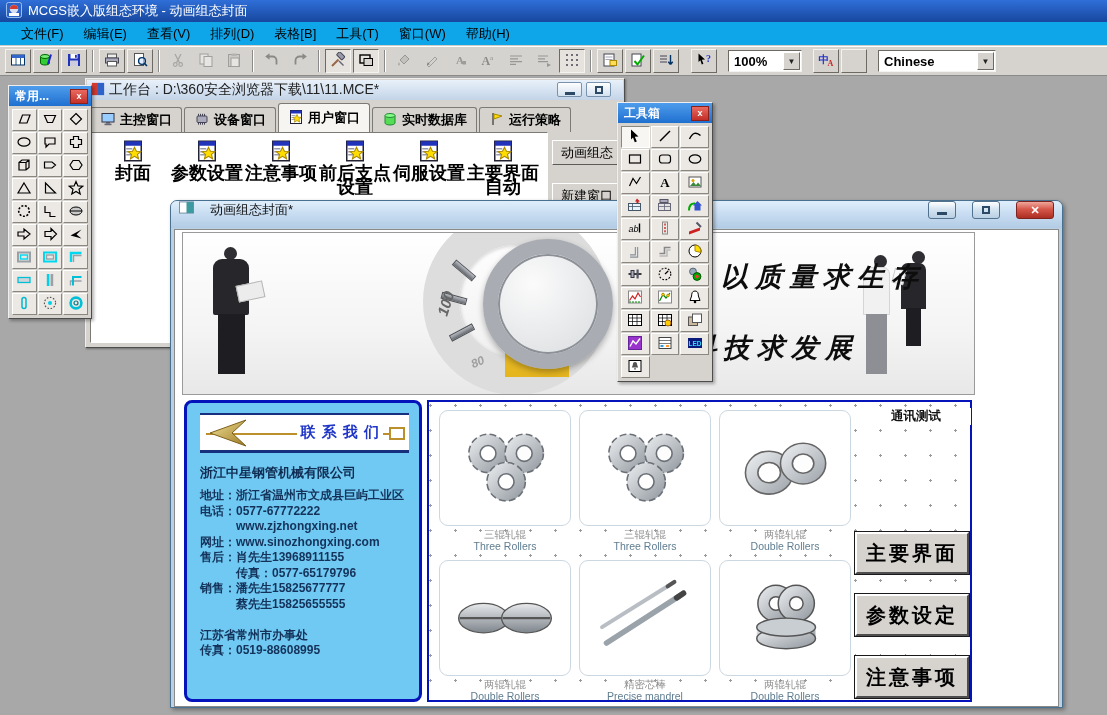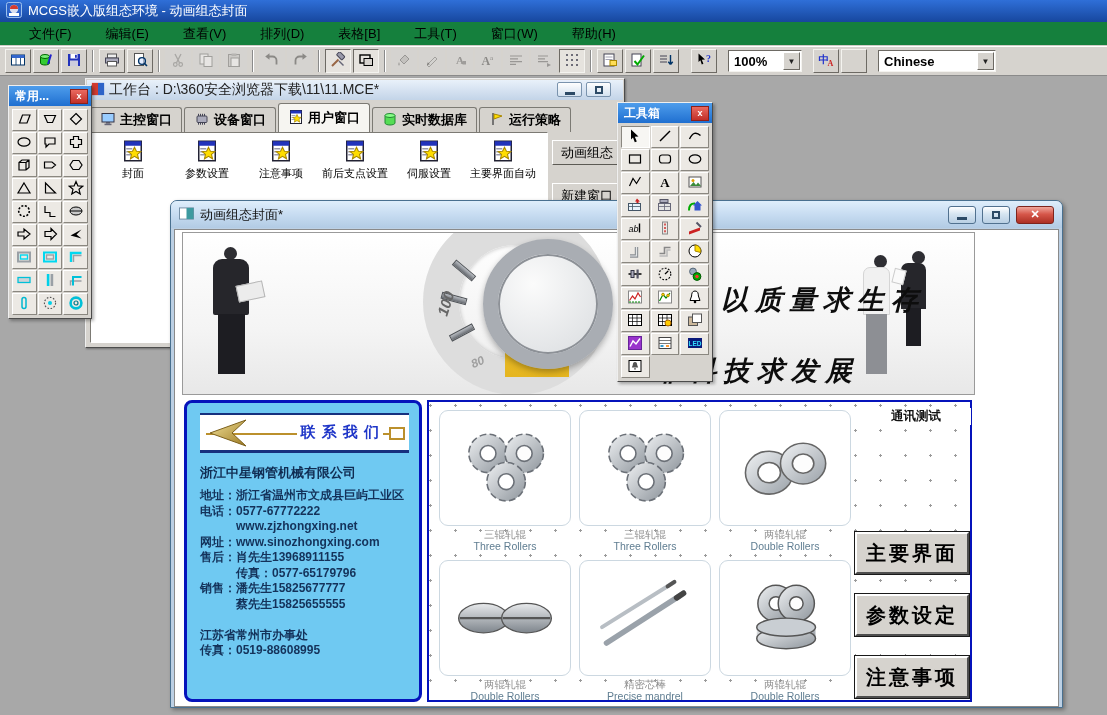--- a/index.html
+++ b/index.html
@@ -4,22 +4,22 @@
 <style>
   html,body{margin:0;padding:0;background:#777;}
   #app{position:relative;width:1107px;height:715px;overflow:hidden;background:#a8a8a8;
        font-family:"Liberation Sans",sans-serif;font-size:12px;color:#000;}
   #app *{box-sizing:border-box;}
   .abs{position:absolute;}
 
   
   #titlebar{left:0;top:0;width:1107px;height:22px;background:linear-gradient(180deg,#2f6fd8,#17479e);
     color:#fff;display:flex;align-items:center;padding:0 6px;gap:6px;font-size:13px;}
-  #menubar{left:0;top:22px;width:1107px;height:24px;background:#15803d;border-bottom:1px solid #d0cdc6;
-    display:flex;align-items:center;padding:0 20px;gap:16px;}
+  #menubar{left:0;top:22px;width:1107px;height:24px;background:#0ea5e9;border-bottom:1px solid #d0cdc6;
+    display:flex;align-items:center;padding:0 12px;gap:2px;}
   .menu-item{padding:2px 9px;font-size:13px;}
   #toolbar{left:0;top:46px;width:1107px;height:30px;background:#d6d3ce;border-top:1px solid #fff;
     border-bottom:1px solid #8a8a8a;display:flex;align-items:center;padding:0 4px;}
   .tb-btn{width:26px;height:24px;display:grid;place-items:center;background:#d6d3ce;
     border:1px solid;border-color:#f4f3ef #6d6a64 #6d6a64 #f4f3ef;margin:0 1px;}
   .tb-btn.disabled{border-color:transparent;filter:grayscale(1) opacity(.42);}
   .tb-btn.pressed{border-color:#6d6a64 #f4f3ef #f4f3ef #6d6a64;background:#e6e3de;}
   .tb-sep{width:2px;height:22px;border-left:1px solid #8a8a8a;border-right:1px solid #fff;margin:0 4px;}
   .tb-gap{width:10px;}
   .combo{height:22px;background:#fff;border:1px solid;border-color:#6d6a64 #f4f3ef #f4f3ef #6d6a64;
@@ -40,21 +40,21 @@
   .wb-ctl{position:absolute;top:3px;width:25px;height:15px;border:1px solid #7a93ad;border-radius:2px;
     background:linear-gradient(#fefefe,#d4e2f0);display:grid;place-items:center;}
   .wb-tabs{position:absolute;left:4px;top:24px;right:4px;height:29px;display:flex;align-items:flex-end;gap:2px;}
   .wb-tab{display:flex;align-items:center;gap:4px;height:25px;padding:0 9px;font-size:13px;font-weight:700;
     background:#d6d3ce;border:1px solid #7c7a74;border-bottom:none;border-radius:3px 3px 0 0;}
   .wb-tab.selected{height:29px;background:#f6f5f1;}
   .wb-content{position:absolute;left:4px;top:53px;width:458px;bottom:4px;background:#fff;
     border:1px solid;border-color:#7c7a74 #fff #fff #7c7a74;overflow:hidden;}
   .wb-item{position:absolute;width:72px;text-align:center;}
   .wb-item .ic{display:inline-block;}
-  .wb-item .lbl{font-size:11px;font-weight:400;line-height:14px;}
+  .wb-item .lbl{font-size:18px;font-weight:700;line-height:14px;}
   .wb-side{position:absolute;left:466px;top:53px;right:4px;bottom:4px;}
   .wb-side-btn{position:absolute;left:0;width:70px;height:25px;background:#d6d3ce;font-size:13px;
     border:1px solid;border-color:#fff #5c5a54 #5c5a54 #fff;display:grid;place-items:center;}
 
   
   .palette{z-index:6;background:#d6d3ce;border:1px solid;border-color:#efefef #4c4c4c #4c4c4c #efefef;
     box-shadow:2px 2px 3px rgba(0,0,0,.3);}
   #common-palette{left:8px;top:85px;width:84px;}
   #toolbox-palette{left:617px;top:102px;width:96px;}
   .pal-title{height:20px;background:linear-gradient(180deg,#4e9dec,#1f6fd0);color:#fff;font-size:12px;
@@ -64,42 +64,42 @@
   .pal-grid{display:grid;grid-template-columns:repeat(3,1fr);gap:1px;padding:3px;}
   .pal-cell{height:22px;background:#ece9e4;border:1px solid;border-color:#fff #8a8780 #8a8780 #fff;
     display:grid;place-items:center;overflow:hidden;}
   .pal-cell.pressed{border-color:#8a8780 #fff #fff #8a8780;background:#f7f6f3;}
 
   
   #doc-window{left:170px;top:200px;width:893px;height:508px;z-index:2;background:#bcd0e4;
     border:1px solid #49708f;border-radius:7px 7px 0 0;box-shadow:2px 2px 4px rgba(0,0,0,.35);}
   .doc-title{position:absolute;left:0;top:0;right:0;height:27px;border-radius:6px 6px 0 0;
     background:linear-gradient(180deg,#dfeefb 0%,#c7dcf1 50%,#b2cbe4 100%);
-    display:flex;align-items:center;gap:6px;padding:0 8px;font-size:13px;color:#111;}
+    display:flex;gap:16px;padding:0 8px;font-size:13px;color:#111;}
   .doc-btn{width:28px;height:18px;border:1px solid #51718f;border-radius:3px;display:grid;place-items:center;
     background:linear-gradient(#ffffff,#d5e4f1 45%,#b9cfe3);}
   .doc-btn.close{width:38px;background:linear-gradient(#f0a79c,#d6574a 45%,#ac2f23);color:#fff;
     font-weight:700;font-size:11px;border-color:#7e241c;}
   .glyph-min{width:10px;height:3px;background:#2c4a66;margin-top:7px;}
   .glyph-rest{width:8px;height:8px;border:2px solid #2c4a66;}
   .doc-canvas{position:absolute;left:3px;top:28px;right:3px;bottom:0;background:#fff;border:1px solid #8a8a8a;overflow:hidden;}
 
   
   #banner{left:7px;top:2px;width:793px;height:163px;border:1px solid #9a9a9a;
     background:linear-gradient(180deg,#ffffff 0%,#f4f4f4 60%,#e8e8e8 100%);overflow:hidden;}
   .gauge-yellow{left:322px;top:22px;width:64px;height:122px;background:linear-gradient(#f6d043,#e5b51f);}
   .gauge-ring{left:240px;top:-24px;width:186px;height:186px;border-radius:50%;
     border:36px solid #dddddd;box-shadow:inset 0 0 4px #bbb;}
   .gauge-chrome{left:300px;top:6px;width:130px;height:130px;border-radius:50%;
     border:15px solid #a9adb3;background:radial-gradient(circle at 35% 30%,#fbfbfb,#d9dcdf);
     box-shadow:inset 0 0 0 2px #8d9197,0 3px 6px rgba(0,0,0,.3);}
   .gauge-pin{width:26px;height:7px;background:linear-gradient(#b8bcc2,#63676d);border:1px solid #4e5257;}
   .pct{color:#9f9f9f;font-weight:700;font-style:italic;}
   .slogan{font-family:"DejaVu Serif",serif;font-style:italic;font-weight:700;font-size:27px;
-    letter-spacing:7px;color:#0d0d0d;white-space:nowrap;margin-top:23px;}
+    letter-spacing:7px;color:#0d0d0d;white-space:nowrap;}
   .fig i{position:absolute;display:block;}
   .fig .head{width:13px;height:13px;border-radius:50%;background:#2e2e33;left:11px;top:0;}
   .fig-a .torso{width:36px;height:56px;background:#26262b;border-radius:9px 9px 2px 2px;left:0;top:12px;}
   .fig-a .laptop{width:27px;height:17px;background:#ececec;border:1px solid #b5b5b5;left:24px;top:36px;transform:rotate(-12deg);}
   .fig-a .legs{width:27px;height:60px;background:#1d1d22;left:5px;top:67px;}
   .fig-b .torso{width:27px;height:48px;background:#f1f1f1;border:1px solid #d5d5d5;border-radius:7px 7px 0 0;left:0;top:12px;}
   .fig-b .legs{width:21px;height:60px;background:#8d8f94;left:3px;top:59px;}
   .fig-c .torso{width:25px;height:46px;background:#26262b;border-radius:7px 7px 0 0;left:0;top:12px;}
   .fig-c .legs{width:15px;height:38px;background:#1d1d22;left:5px;top:57px;}
   .fig-c .paper{width:12px;height:15px;background:#fafafa;border:1px solid #ccc;left:-8px;top:18px;transform:rotate(14deg);}

